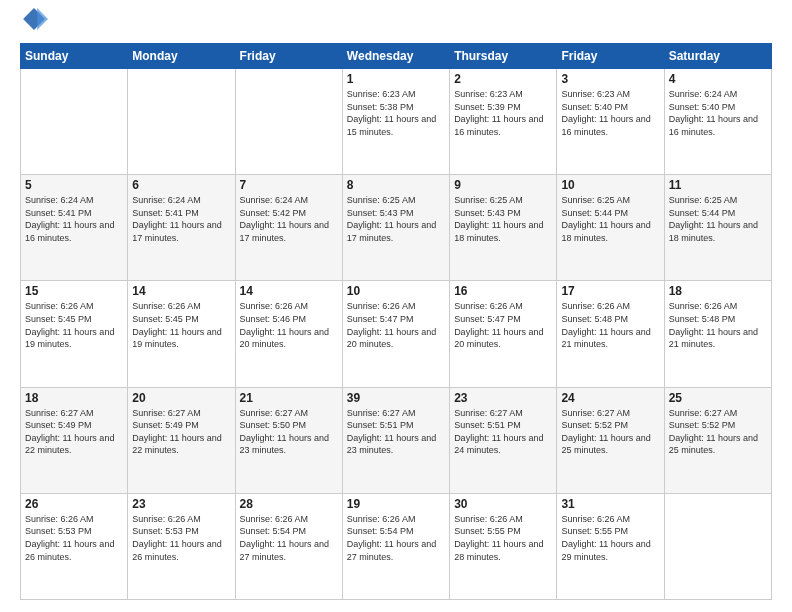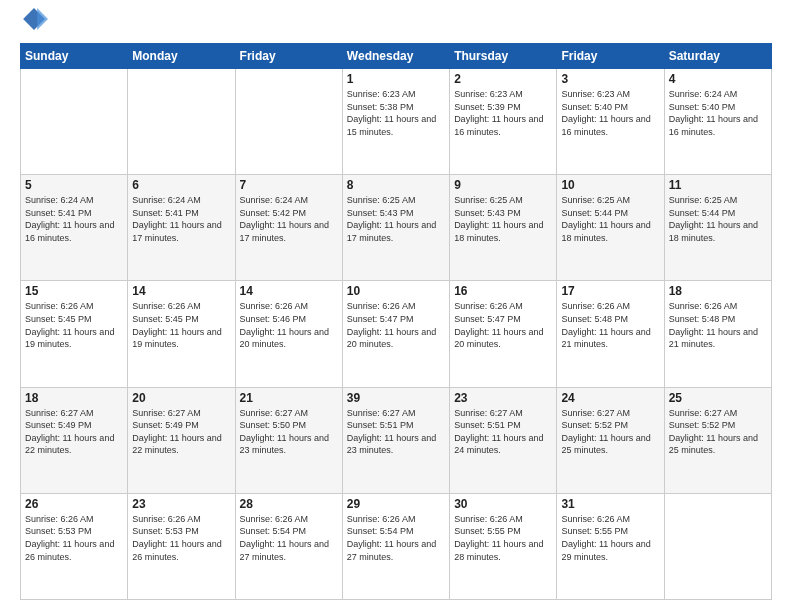--- a/index.html
+++ b/index.html
@@ -250,21 +250,21 @@
           </td>
           <td>
             <span class="day-num">23</span>
             <div class="day-info">Sunrise: 6:26 AM<br>Sunset: 5:53 PM<br>Daylight: 11 hours and 26 minutes.</div>
           </td>
           <td>
             <span class="day-num">28</span>
             <div class="day-info">Sunrise: 6:26 AM<br>Sunset: 5:54 PM<br>Daylight: 11 hours and 27 minutes.</div>
           </td>
           <td>
-            <span class="day-num">29</span>
+            <span class="day-num">19</span>
             <div class="day-info">Sunrise: 6:26 AM<br>Sunset: 5:54 PM<br>Daylight: 11 hours and 27 minutes.</div>
           </td>
           <td>
             <span class="day-num">30</span>
             <div class="day-info">Sunrise: 6:26 AM<br>Sunset: 5:55 PM<br>Daylight: 11 hours and 28 minutes.</div>
           </td>
           <td>
             <span class="day-num">31</span>
             <div class="day-info">Sunrise: 6:26 AM<br>Sunset: 5:55 PM<br>Daylight: 11 hours and 29 minutes.</div>
           </td>

